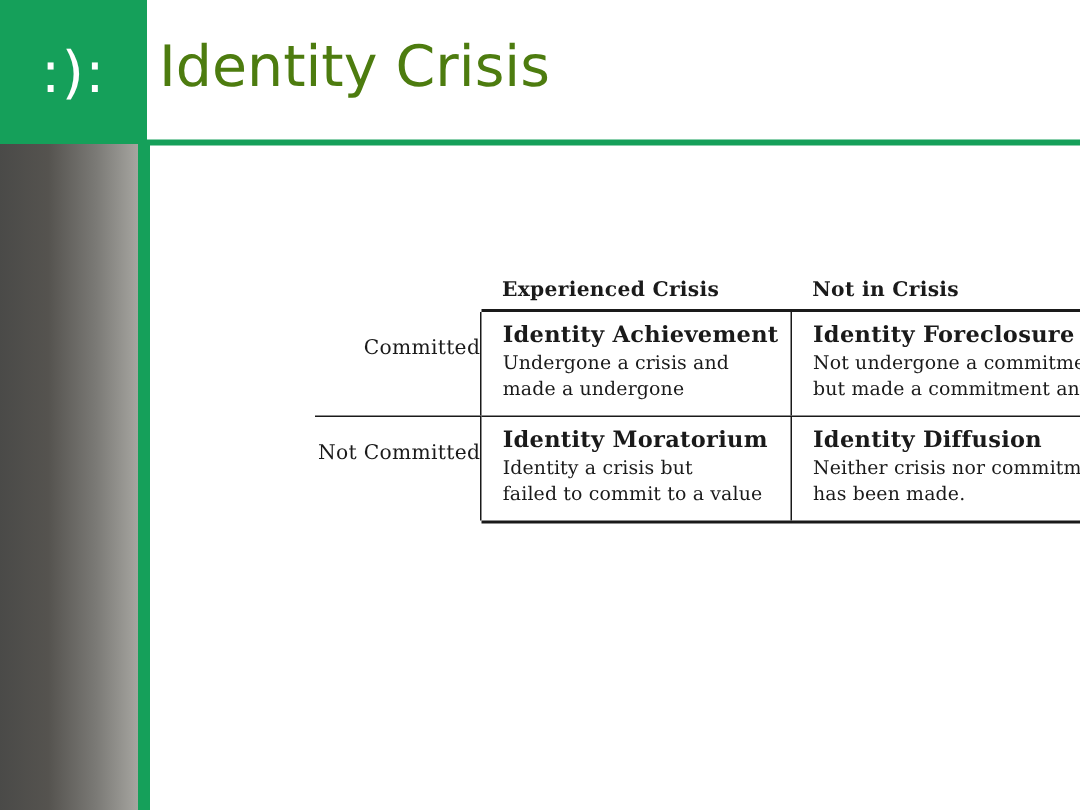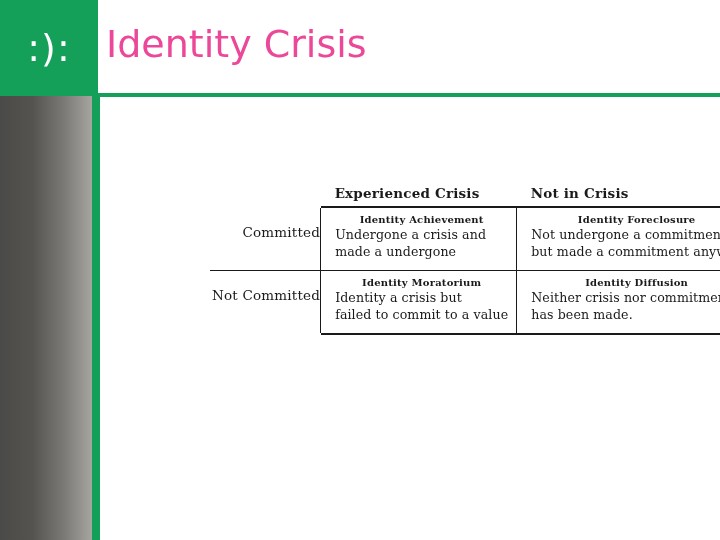--- a/index.html
+++ b/index.html
@@ -48,21 +48,21 @@
     font-size: 38px;
     line-height: 96px;
     text-align: center;
     letter-spacing: 1px;
     font-weight: 400;
   }
   .header-title {
     position: absolute;
     left: 106px;
     top: 22px;
-    color: #ec4899;
+    color: #4d7c0f;
     font-size: 38px;
     font-family: "DejaVu Sans", sans-serif;
     font-weight: 400;
     letter-spacing: 0px;
     white-space: nowrap;
   }
   .header-rule {
     position: absolute;
     left: 98px;
     top: 93px;
@@ -149,25 +149,24 @@
   }
 
   .cell {
     padding: 6px 8px 10px 14px !important;
     border-left: 1.5px solid #1a1a1a;
     border-right: 1.5px solid #1a1a1a;
   }
   .cell-mid { border-right: none; }
   .cell-title {
     font-weight: bold;
-    font-size: 10px;
+    font-size: 15px;
     margin-bottom: 1px;
     white-space: nowrap;
     letter-spacing: 0.2px;
-    text-align: center;
   }
   .cell-line {
     font-size: 12.6px;
     line-height: 1.35;
     white-space: nowrap;
     letter-spacing: 0.1px;
   }
   .divider-row td { padding: 0 !important; }
 </style>
 </head>

